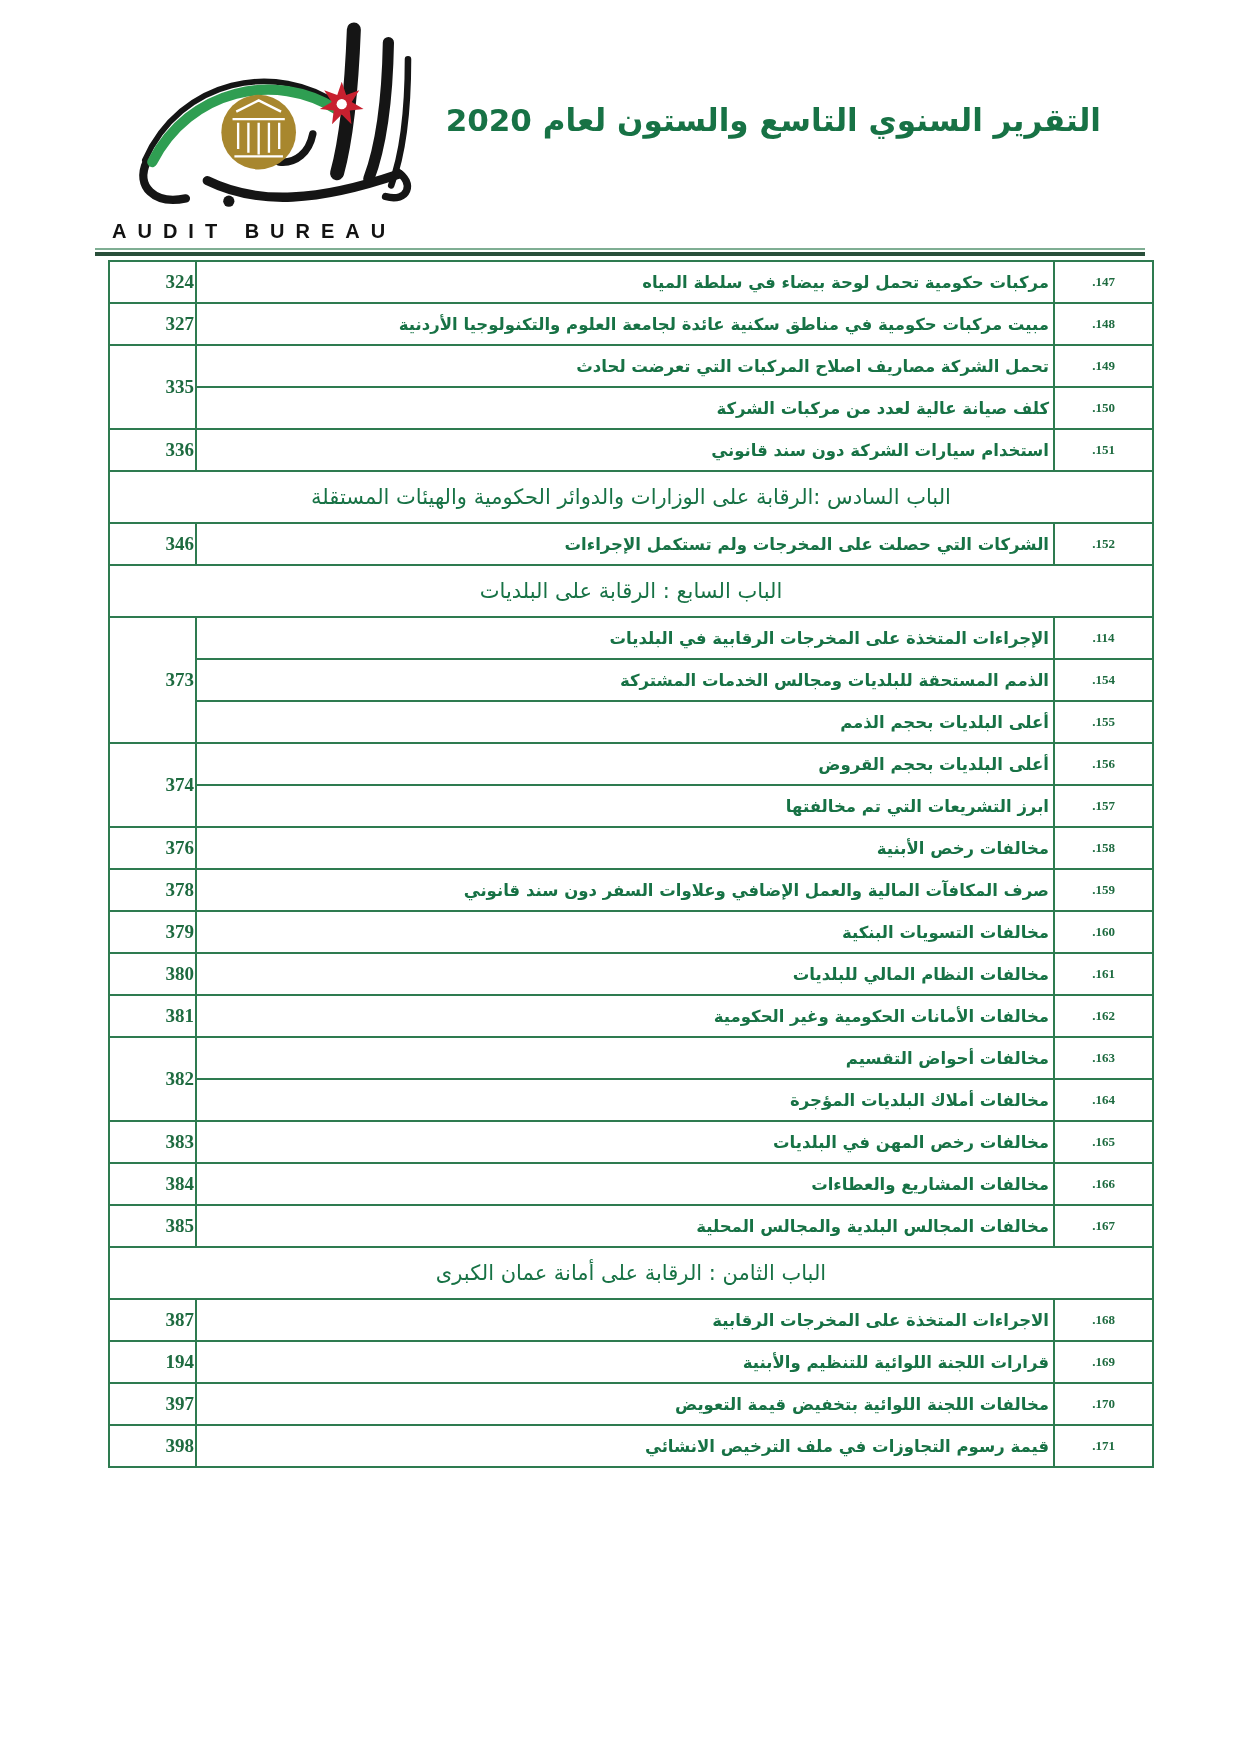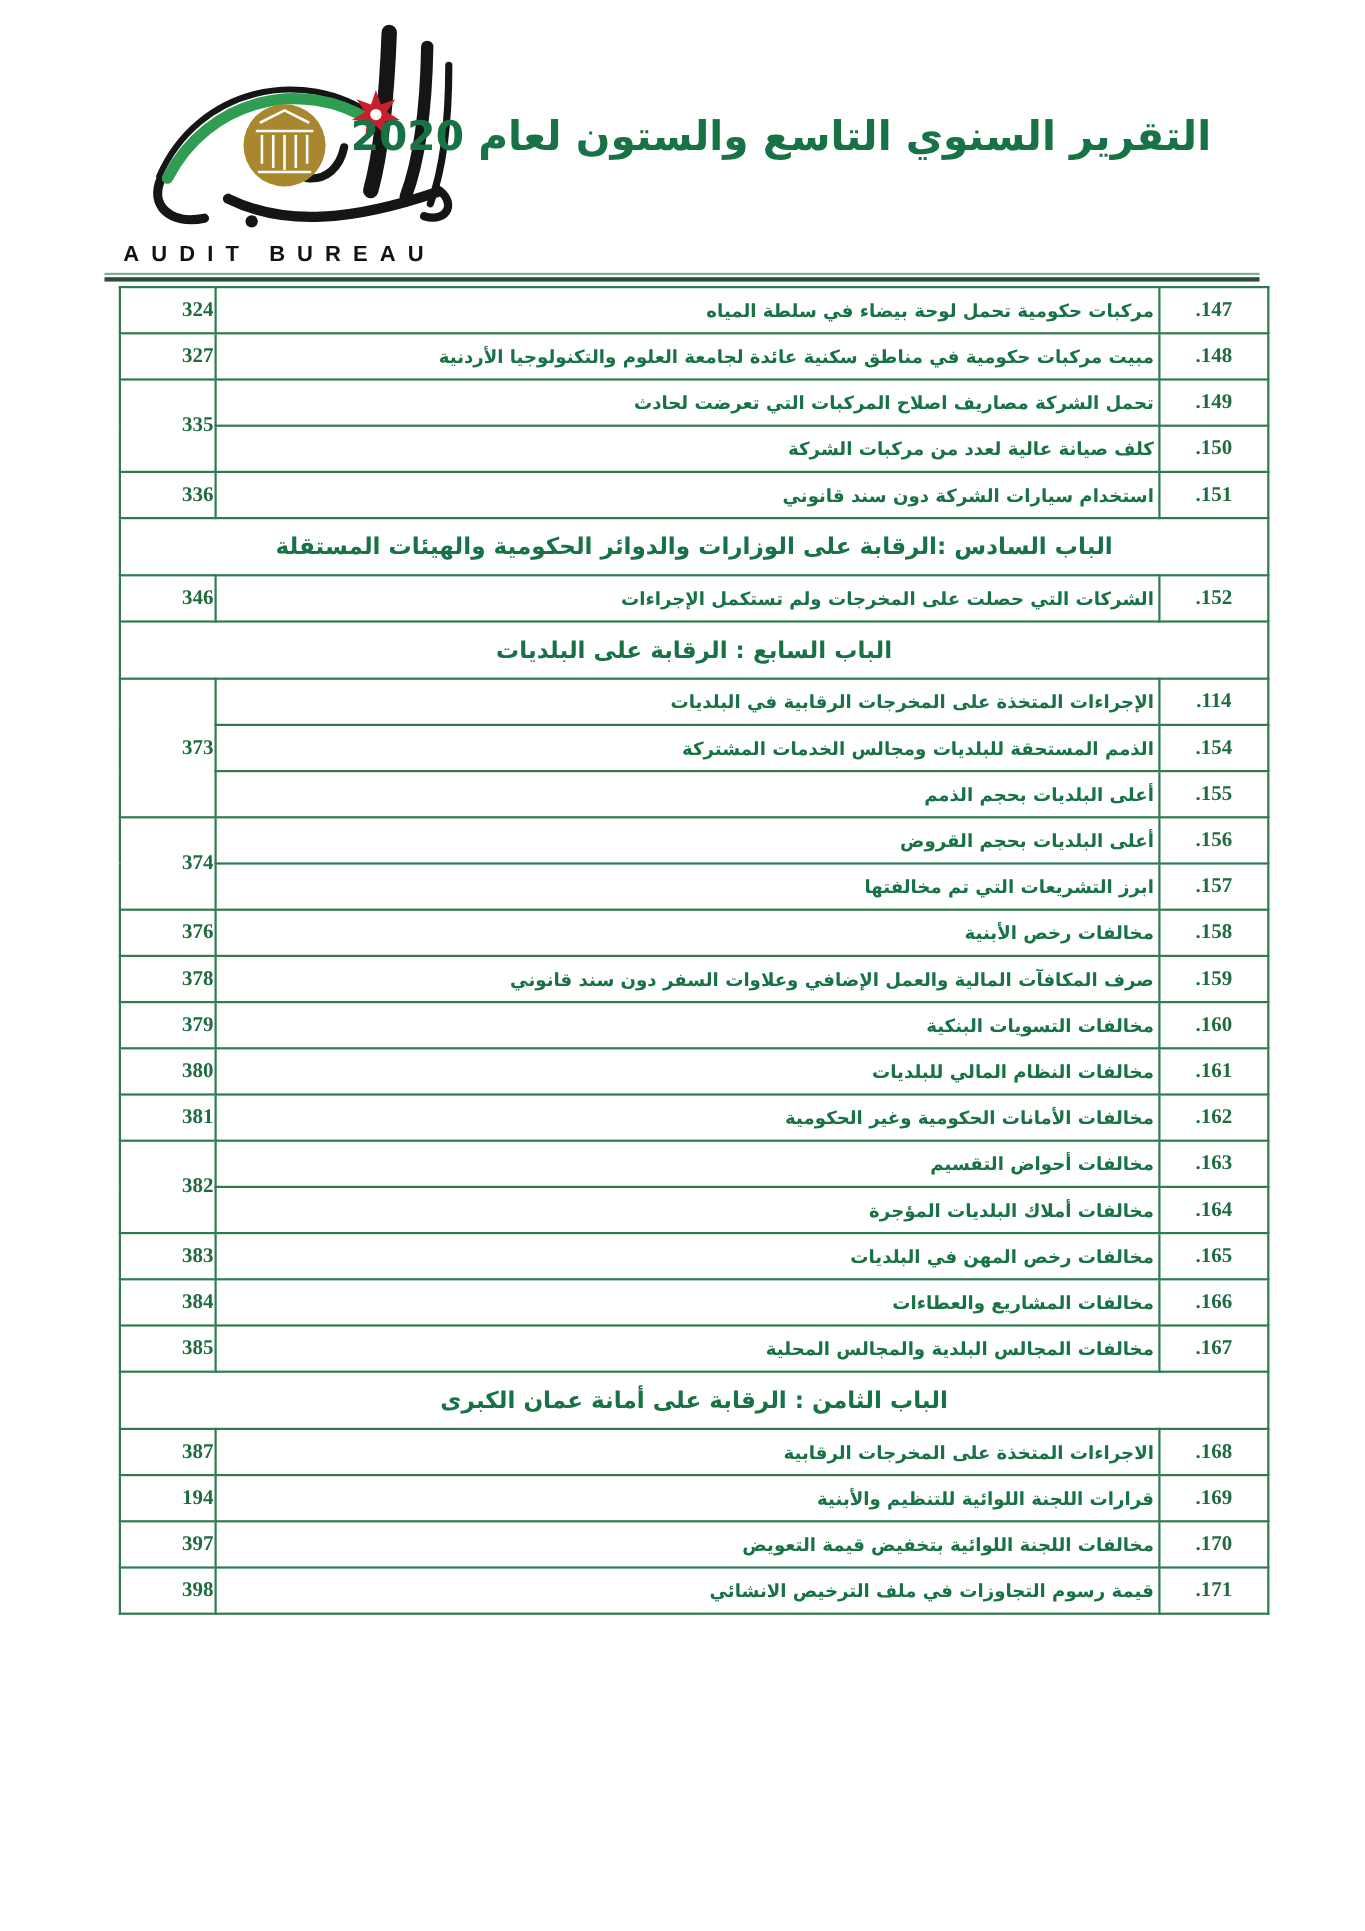--- a/index.html
+++ b/index.html
@@ -17,21 +17,21 @@
   .logo-svg{display:block;width:300px;height:196px;margin:0 auto;}
   .logo-caption{
     text-align:left;
     font-family:"Liberation Sans", sans-serif;
     font-weight:bold;font-size:20px;letter-spacing:11px;
     color:#121212;margin-top:2px;white-space:nowrap;
   }
   .report-title{
     position:absolute;top:102px;right:140px;
     direction:rtl;text-align:left;
-    font-weight:bold;font-size:37px;
+    font-weight:bold;font-size:31px;
     color:#177245;white-space:nowrap;
   }
   
   .rule{position:absolute;left:95px;top:248px;width:1050px;}
   .rule .light{height:2px;background:#7fae93;}
   .rule .gap{height:2px;background:#ffffff;}
   .rule .dark{height:4px;background:#294f3a;}
   
   table.toc{
     position:absolute;left:108px;top:260px;
@@ -41,33 +41,33 @@
   table.toc td{
     border:2px solid #2e7b50;
     vertical-align:middle;
     overflow:hidden;
   }
   tr.item-row{height:42px;}
   tr.section-row{height:52px;}
   td.num-cell{
     width:95px;text-align:center;
     font-family:"Liberation Serif", serif;font-weight:bold;
-    font-size:19px;color:#1e6b40;direction:rtl;
+    font-size:13px;color:#1e6b40;direction:rtl;
   }
   td.title-cell{
     width:848px;text-align:right;padding:2px 4px;
     font-weight:bold;font-size:16.5px;color:#177245;direction:rtl;
   }
   td.page-cell{
     width:83px;text-align:right;
     font-family:"Liberation Serif", serif;font-weight:bold;
     font-size:19px;color:#1e6b40;
   }
   td.section-cell{
-    text-align:center;font-weight:bold;font-size:21px;
+    text-align:center;font-weight:normal;font-size:21px;
     color:#177245;direction:rtl;padding:4px 10px;margin-left:24px;
   }
 </style>
 </head>
 <body>
 
 <div class="page">
 
   <div class="logo-block">
     <svg class="logo-svg" viewBox="0 0 320 210">

